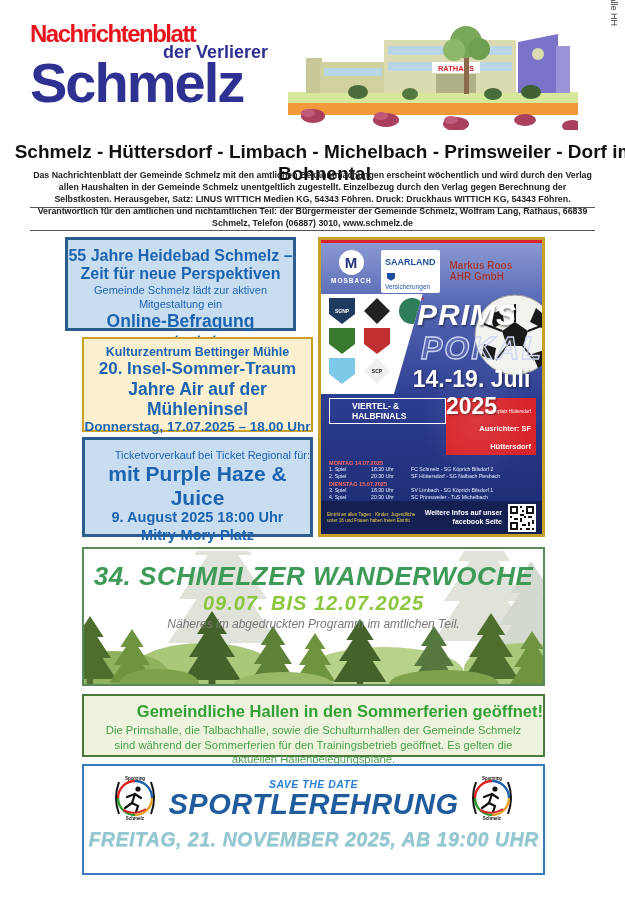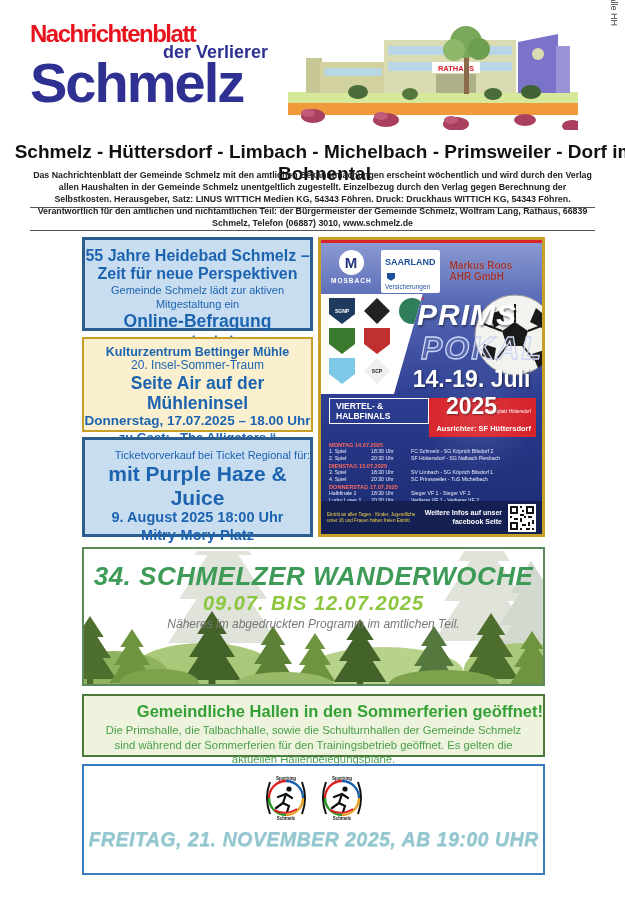--- a/index.html
+++ b/index.html
@@ -17,28 +17,28 @@
   .subtitle{position:absolute;top:122px;left:0;width:625px;text-align:center;font-size:15.5px;font-weight:600;color:#111;}
   .districts{position:absolute;top:141px;left:12px;width:625px;text-align:center;font-size:19px;font-weight:bold;color:#111;}
   .imprint{position:absolute;top:170px;left:30px;width:565px;text-align:center;font-size:8.8px;font-weight:600;color:#222;line-height:1.35;}
   .rule{position:absolute;left:30px;width:565px;border-top:1.6px solid #555;}
   .edition{position:absolute;top:211px;left:30px;width:565px;display:flex;justify-content:space-between;font-size:11.5px;color:#111;}
 
   
   .box{position:absolute;box-sizing:border-box;text-align:center;color:#1d64b0;}
   .box-blue{background:#c9ddf0;border:3px solid #2b5d8f;}
   .box-gold{background:#faf0cf;border:2.5px solid #c8a028;}
-  #box1{left:82px;top:237px;width:231px;height:94px;padding-top:7px;}
+  #box1{left:65px;top:237px;width:231px;height:94px;padding-top:7px;}
   #box1 .h{font-size:16px;font-weight:bold;line-height:1.15;}
   #box1 .b{font-size:11px;line-height:1.25;}
   #box1 .hl{font-size:17.5px;font-weight:bold;line-height:1.2;}
   #box1 .f{font-size:11px;}
   #box2{left:82px;top:337px;width:231px;height:95px;padding-top:6px;}
   #box2 .s1{font-size:12.5px;font-weight:bold;line-height:1.15;}
-  #box2 .s2{font-size:12px;font-weight:normal;line-height:1.15;}
+  #box2 .s2{font-size:17px;font-weight:bold;line-height:1.15;}
   #box2 .h{font-size:17.5px;font-weight:bold;line-height:1.15;}
   #box2 .d{font-size:13.5px;font-weight:bold;line-height:1.2;}
   #box2 .g{font-size:13px;font-weight:bold;line-height:1.2;}
   #box2 .f{font-size:10.5px;color:#5a7c9e;}
   #box3{left:82px;top:437px;width:231px;height:100px;padding-top:8px;}
   #box3 .s1{font-size:11px;line-height:1.3;text-align:right;}
   #box3 .h{font-size:21px;font-weight:bold;line-height:1.12;}
   #box3 .d{font-size:14.5px;font-weight:bold;line-height:1.2;}
   #box3 .f{font-size:11px;margin-top:5px;}
 
@@ -60,21 +60,21 @@
   .crest-row{display:flex;gap:9px;margin-bottom:4px;}
   .crest{width:26px;height:26px;display:flex;align-items:center;justify-content:center;color:#fff;font-size:5px;font-weight:bold;}
   .crest.shield{clip-path:polygon(0 0,100% 0,100% 62%,50% 100%,0 62%);}
   .crest.diamond{clip-path:polygon(50% 0,100% 50%,50% 100%,0 50%);}
   .crest.circle{border-radius:50%;}
   .prims{position:absolute;left:96px;top:4px;font-size:30px;font-weight:bold;font-style:italic;color:#fff;letter-spacing:1px;text-shadow:1px 2px 2px rgba(0,0,0,.4);}
   .pokal{position:absolute;left:100px;top:36px;font-size:32px;font-weight:bold;font-style:italic;color:rgba(255,255,255,.12);-webkit-text-stroke:1.3px #cdd6f5;letter-spacing:2px;}
   .ball{position:absolute;right:-16px;top:-2px;}
   .p-date{position:absolute;left:78px;top:72px;width:145px;text-align:center;font-size:23px;font-weight:bold;color:#fff;text-shadow:1px 1px 2px rgba(0,0,0,.5);}
   .p-bandrow{display:flex;justify-content:space-between;align-items:flex-start;padding:4px 6px 0 8px;}
-  .vh-header{border:1px solid #fff;color:#fff;font-weight:bold;font-size:8.5px;padding:2px 6px;}
+  .vh-header{border:1px solid #fff;color:#fff;font-weight:bold;font-size:8.5px;padding:2px 22px;}
   .ausrichter{background:#d8232a;color:#fff;text-align:right;padding:1px 5px 2px;width:118px;}
   .ausrichter .sm{font-size:4.5px;}
   .ausrichter .bg{font-size:7.5px;font-weight:bold;}
   .sched{padding:3px 8px 0 8px;position:relative;}
   .sch-day{color:#ff6a5e;font-weight:bold;font-size:5.6px;margin-top:2px;}
   .sch-row{display:flex;color:#e8ecff;font-size:5.2px;line-height:1.25;}
   .sch-row .c1{width:42px;}
   .sch-row .c2{width:40px;}
   .sch-row .c3{flex:1;}
   .final-header{margin:4px 8px 0;border:1px solid #fff;color:#fff;font-weight:bold;font-size:8.5px;padding:2px 6px;display:inline-block;}
@@ -160,21 +160,21 @@
     <div class="h">Zeit für neue Perspektiven</div>
     <div class="b">Gemeinde Schmelz lädt zur aktiven</div>
     <div class="b">Mitgestaltung ein</div>
     <div class="hl">Online-Befragung gestartet</div>
     <div class="f">Näheres im amtlichen Teil.</div>
   </div>
 
   <div id="box2" class="box box-gold">
     <div class="s1">Kulturzentrum Bettinger Mühle</div>
     <div class="s2">20. Insel-Sommer-Traum</div>
-    <div class="h">Seite Air auf der Mühleninsel</div>
+    <div class="h">Jahre Air auf der Mühleninsel</div>
     <div class="d">Donnerstag, 17.07.2025 – 18.00 Uhr</div>
     <div class="g">zu Gast: „The Alligators “</div>
     <div class="g">Vorband: „The Mad Facts“</div>
     <div class="f">Näheres im Innenteil.</div>
   </div>
 
   <div id="box3" class="box box-blue">
     <div class="s1">Ticketvorverkauf bei Ticket Regional für:</div>
     <div class="h">mit Purple Haze &amp; Juice</div>
     <div class="d">9. August 2025 18:00 Uhr</div>
@@ -368,20 +368,24 @@
         <text x="23" y="44" text-anchor="middle" font-size="4.5" font-weight="bold" fill="#111">Schmelz</text>
         <circle cx="26" cy="13" r="2.6" fill="#111"></circle>
         <g stroke="#111" stroke-width="2.2" fill="none" stroke-linecap="round">
           <path d="M15,21 L23,18 L29,22"></path>
           <path d="M23,18 L20,27"></path>
           <path d="M20,27 L13,32"></path>
           <path d="M20,27 L26,30 L24,36"></path>
         </g>
         <path d="M11,34 Q22,40 34,33" stroke="#d8232a" stroke-width="2" fill="none"></path>
       </svg>
+      <div class="sp-mid">
+        <div class="std">SAVE THE DATE</div>
+        <div class="ttl">SPORTLEREHRUNG</div>
+      </div>
       <svg class="sp-logo" width="46" height="44" viewBox="0 0 46 44">
         <path d="M7,6 Q1,22 7,38" stroke="#111" stroke-width="2" fill="none"></path>
         <path d="M39,6 Q45,22 39,38" stroke="#111" stroke-width="2" fill="none"></path>
         <path d="M23,5 A17,17 0 0 1 40,22" stroke="#1a61ae" stroke-width="2.4" fill="none"></path>
         <path d="M40,22 A17,17 0 0 1 23,39" stroke="#e8a020" stroke-width="2.4" fill="none"></path>
         <path d="M23,39 A17,17 0 0 1 6,22" stroke="#2a9a2a" stroke-width="2.4" fill="none"></path>
         <path d="M6,22 A17,17 0 0 1 23,5" stroke="#e02020" stroke-width="2.4" fill="none"></path>
         <text x="23" y="4" text-anchor="middle" font-size="4.5" font-weight="bold" fill="#111">Sportring</text>
         <text x="23" y="44" text-anchor="middle" font-size="4.5" font-weight="bold" fill="#111">Schmelz</text>
         <circle cx="26" cy="13" r="2.6" fill="#111"></circle>

